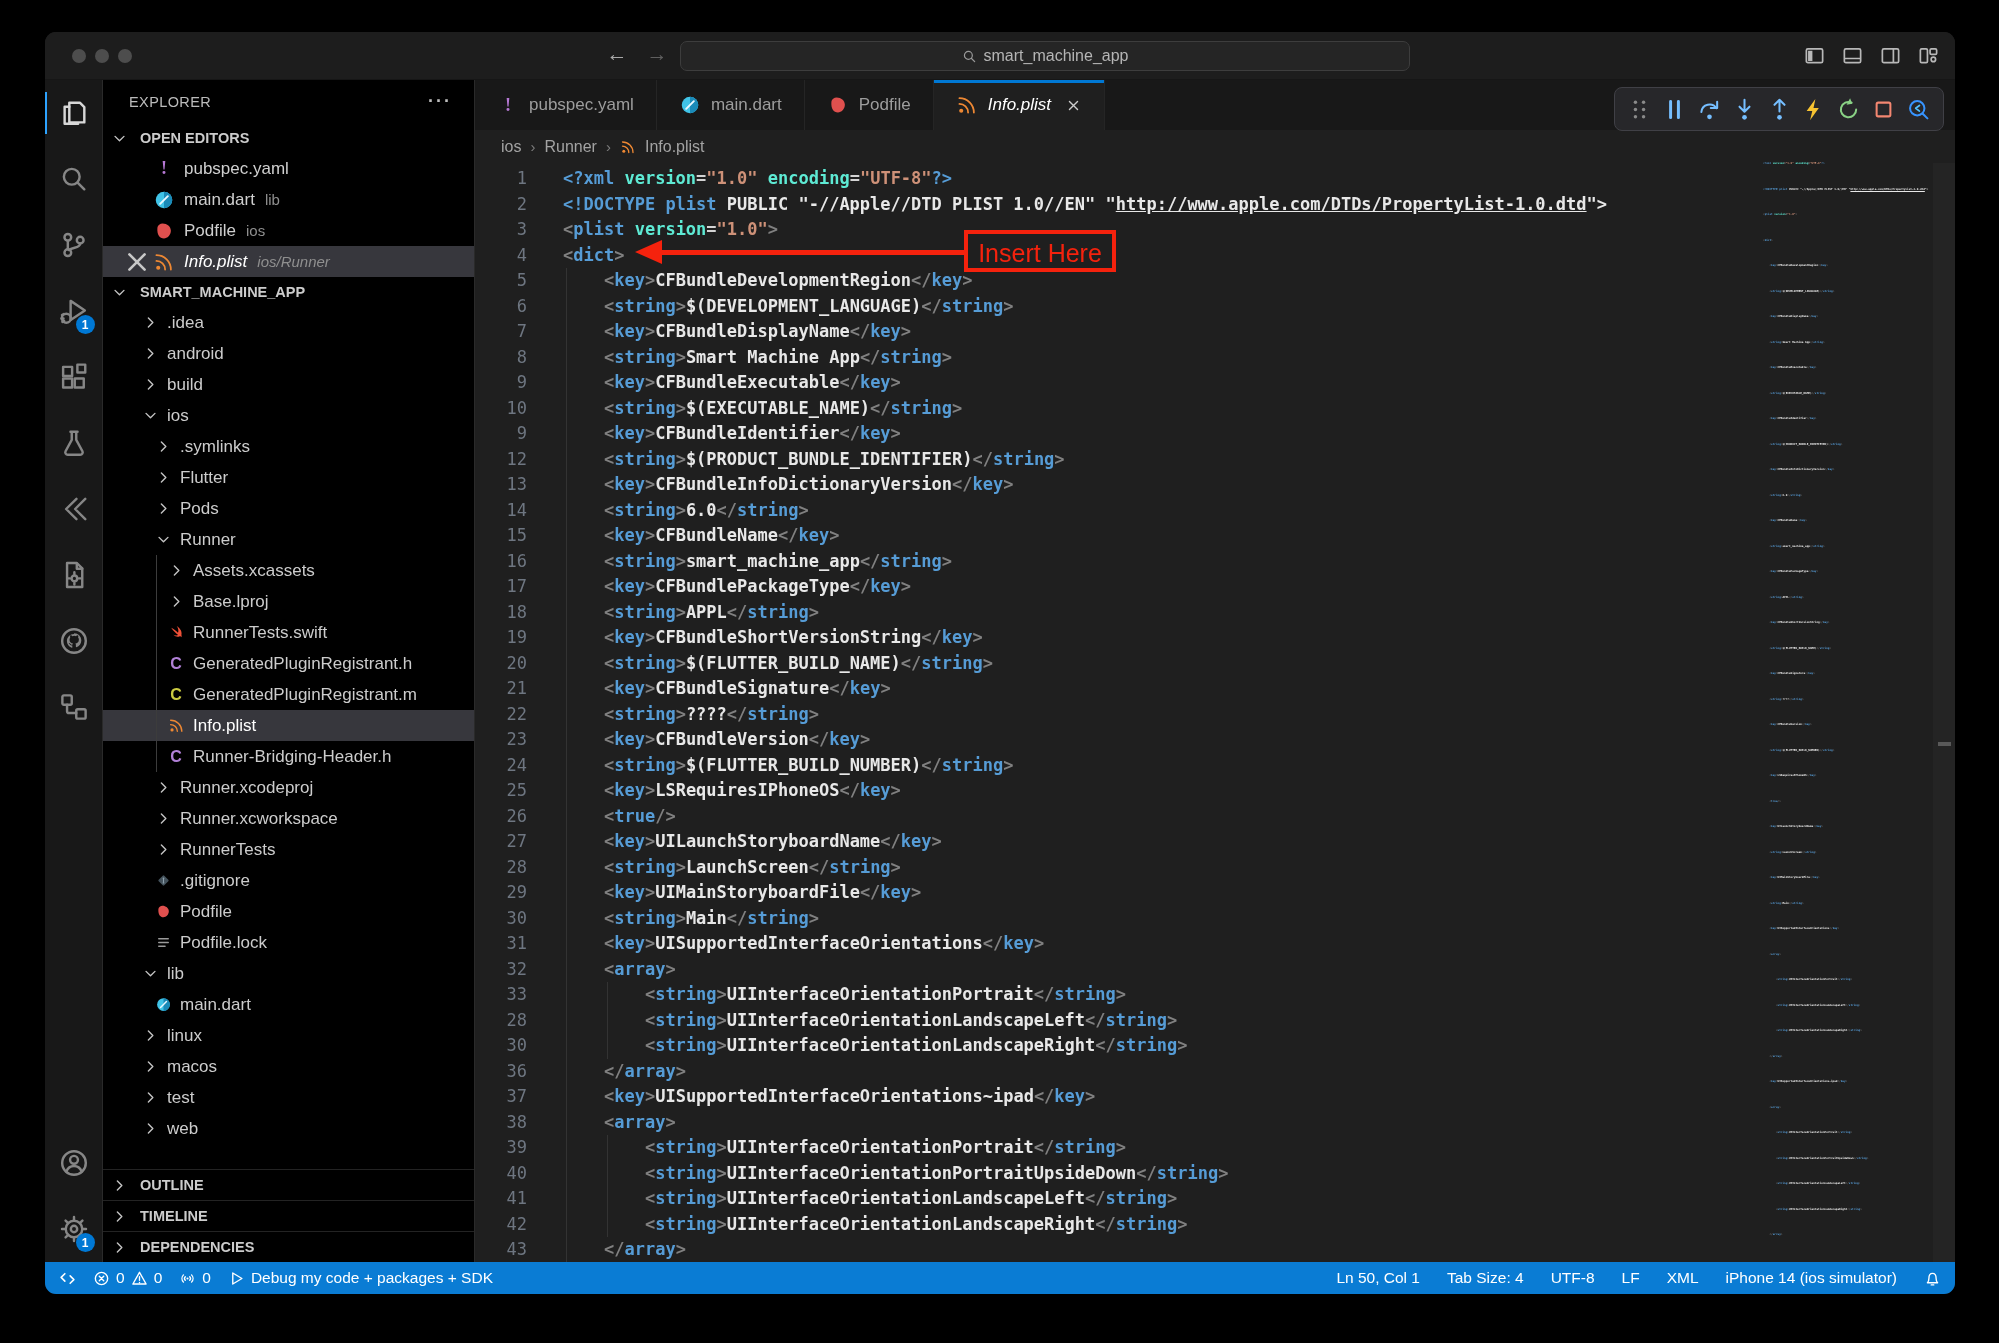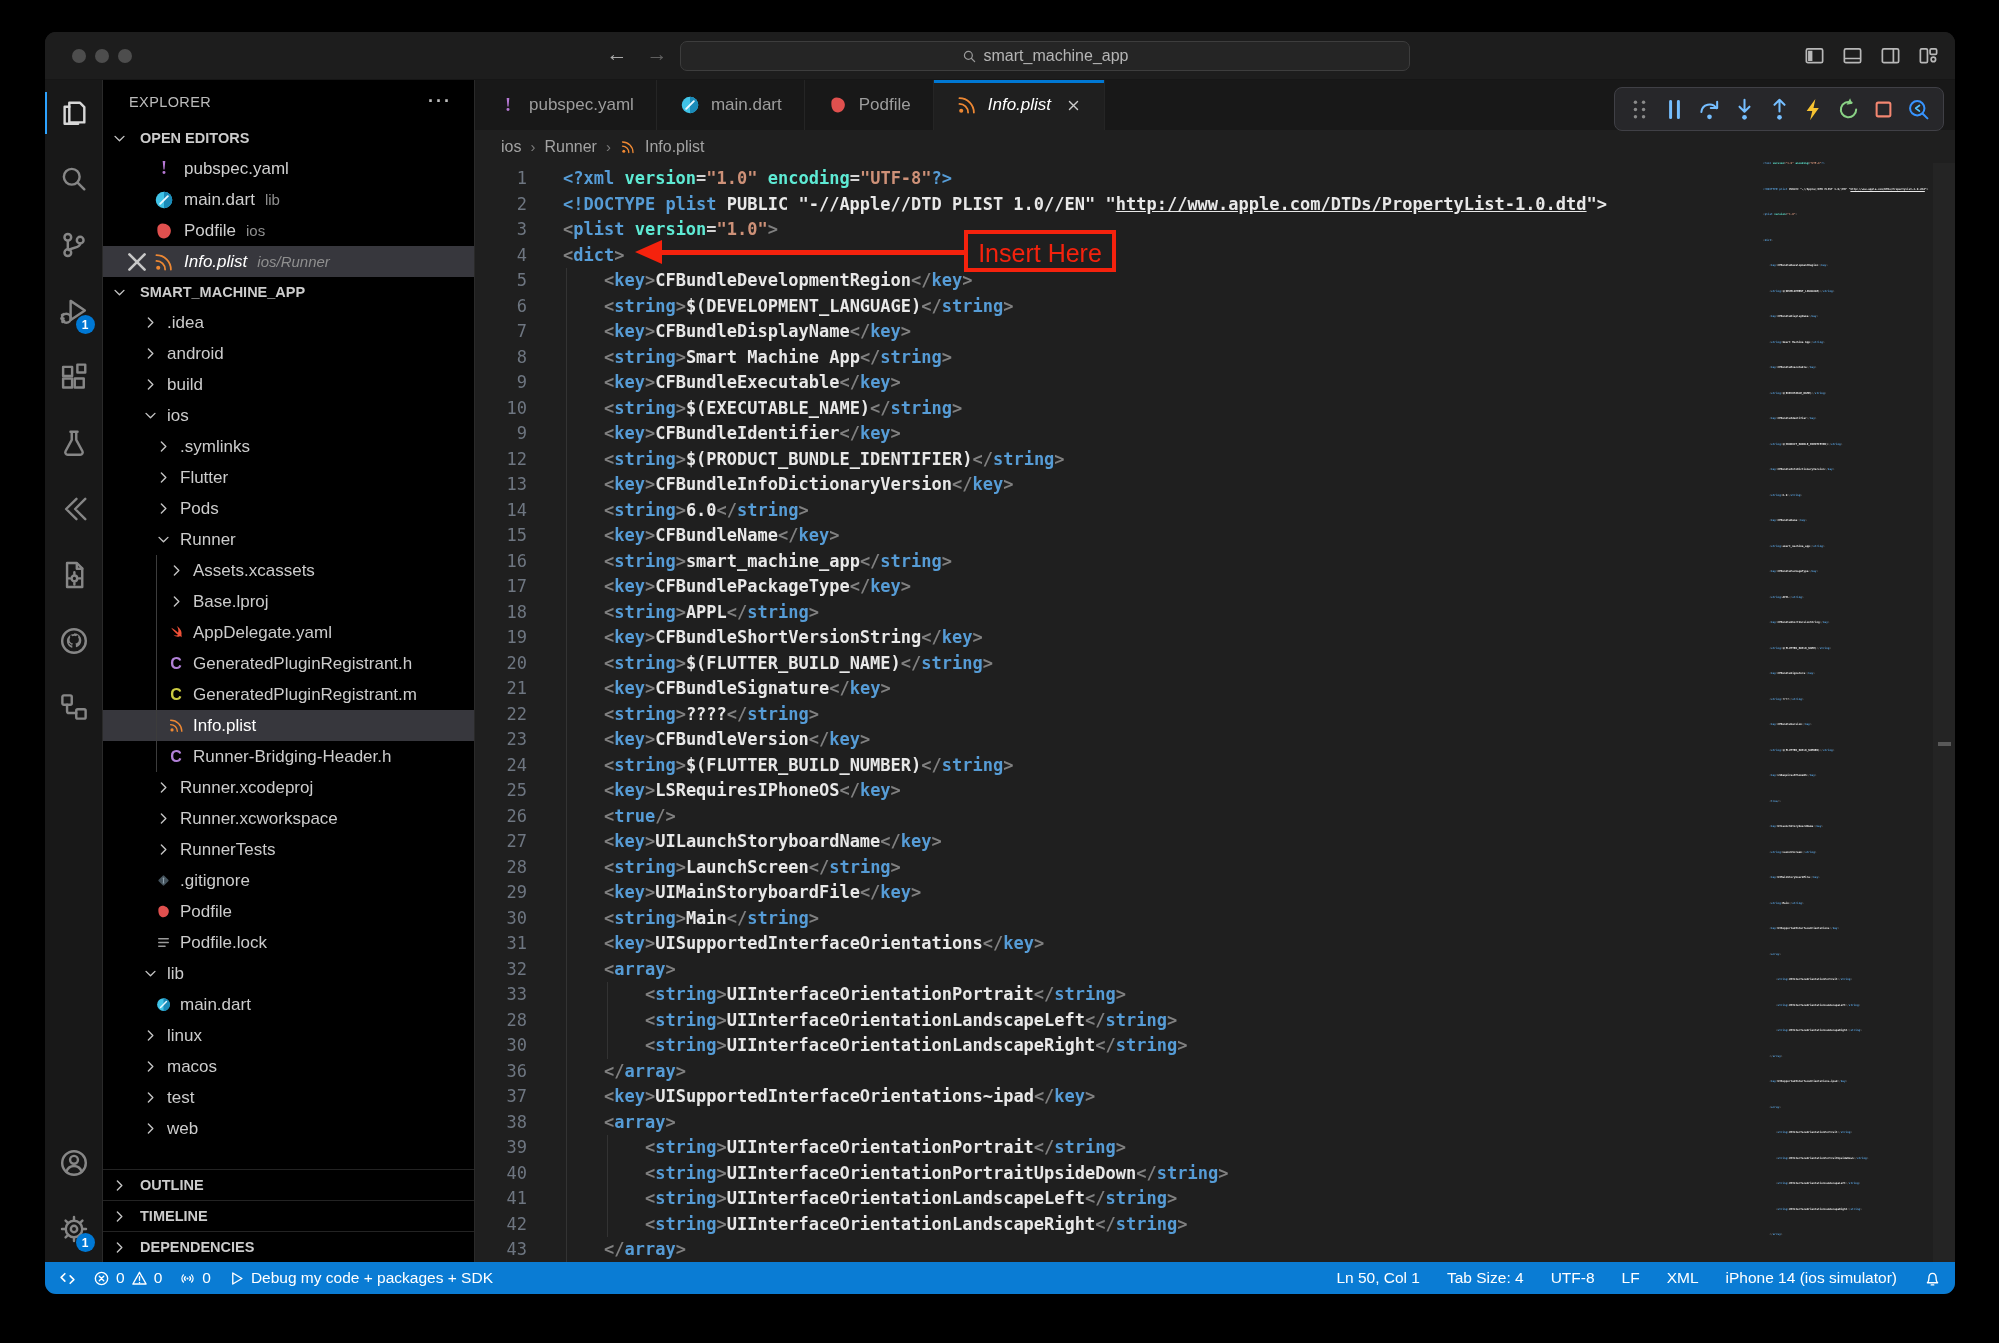--- a/index.html
+++ b/index.html
@@ -427,21 +427,21 @@
             </span>
             <span>Base.lproj</span>
           </div>
           <div class="tree-row guided">
             <span class="ind" style="width: 26px;"></span>
             <span class="tree-ic">
               <svg viewBox="0 0 16 16" fill="none" stroke="currentColor" stroke-width="1.3" stroke-linecap="round" stroke-linejoin="round">
                 <path fill="#f05138" stroke="none" d="M12.6 10.4c.9-2.8-.8-6.4-4.4-8.6 1.6 2.4 2 4.6 1.2 6.4C7.6 6.6 5.4 4.8 3 3.6c2 2.8 4.2 5.2 6.6 6.8-1.2.6-2.8.6-4.6-.2 1.6 1.6 3.8 2.2 5.6 1.6.8-.3 1.6-.2 2 .6.4-.6.3-1.4 0-2z"></path>
               </svg>
             </span>
-            <span>AppDelegate.yaml</span>
+            <span>RunnerTests.swift</span>
           </div>
           <div class="tree-row guided">
             <span class="ind" style="width: 26px;"></span>
             <span class="tree-ic">
               <span class="c-glyph" style="color:#b180d7">C</span>
             </span>
             <span>GeneratedPluginRegistrant.h</span>
           </div>
           <div class="tree-row guided">
             <span class="ind" style="width: 26px;"></span>

